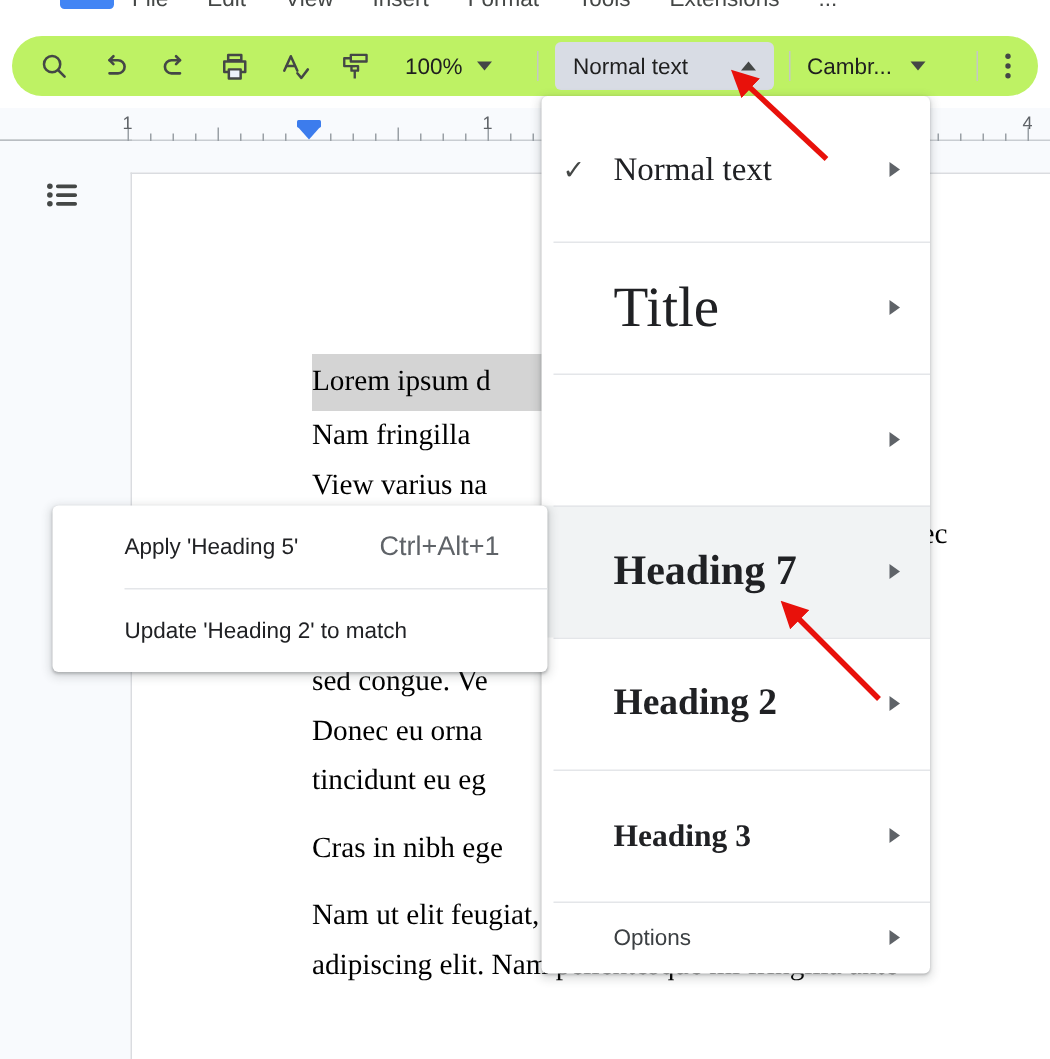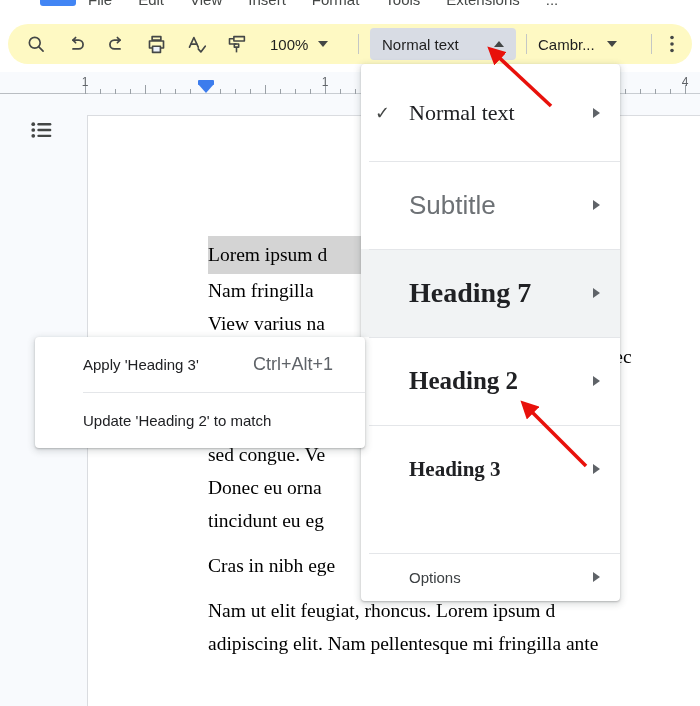--- a/index.html
+++ b/index.html
@@ -40,21 +40,21 @@
     color: #444746;
     white-space: nowrap;
   }
   #menubar .mitems span { cursor: default; }
 
   
   #toolbar {
     position: absolute;
     left: 8px; top: 24px;
     width: 684px; height: 40px;
-    background: #fef9c3;
+    background: #bef264;
     border-radius: 20px;
   }
   .tb-icon {
     position: absolute;
     top: 8px;
     width: 24px; height: 24px;
     display: flex;
     align-items: center;
     justify-content: center;
     color: #444746;
@@ -225,21 +225,21 @@
   }
   .menu-row {
     position: relative;
     display: flex;
     align-items: center;
     height: 88px;
     padding: 0 16px 0 0;
     box-sizing: border-box;
     cursor: pointer;
   }
-  .menu-row.short { height: 48px; margin-top: 40px; }
+  .menu-row.short { height: 48px; }
   .menu-row.first { height: 97px; }
   .menu-row .check {
     position: absolute;
     left: 14px;
     width: 18px;
     color: #444746;
     font-size: 18px;
     line-height: 1;
   }
   .menu-row .mlabel {
@@ -513,24 +513,28 @@
 </div>
 
 <div id="style-menu">
 
   <div class="menu-row first">
     <span class="check">✓</span>
     <span class="mlabel lbl-normal">Normal text</span>
     <span class="arrow"></span>
   </div>
 
-
   <div class="menu-row">
     <span class="sep-top"></span>
-    <span class="mlabel lbl-subtitle">Subtitle</span>
+    <span class="mlabel lbl-title">Title</span>
+    <span class="arrow"></span>
+  </div>
+
+  <div class="menu-row">
+    <span class="sep-top"></span>
     <span class="arrow"></span>
   </div>
 
   <div class="menu-row highlight">
     <span class="sep-top"></span>
     <span class="mlabel lbl-h1">Heading 7</span>
     <span class="arrow"></span>
   </div>
 
   <div class="menu-row">
@@ -548,21 +552,21 @@
   <div class="menu-row short">
     <span class="sep-top"></span>
     <span class="mlabel lbl-options">Options</span>
     <span class="arrow"></span>
   </div>
 
 </div>
 
 <div id="apply-submenu">
   <div class="sub-row">
-    <span class="sl">Apply 'Heading 3'</span>
+    <span class="sl">Apply 'Heading 5'</span>
     <span class="sk">Ctrl+Alt+1</span>
   </div>
   <div class="divider"></div>
   <div class="sub-row">
     <span class="sl">Update 'Heading 2' to match</span>
   </div>
 </div>
 
 <svg id="annotations">
   <defs>

